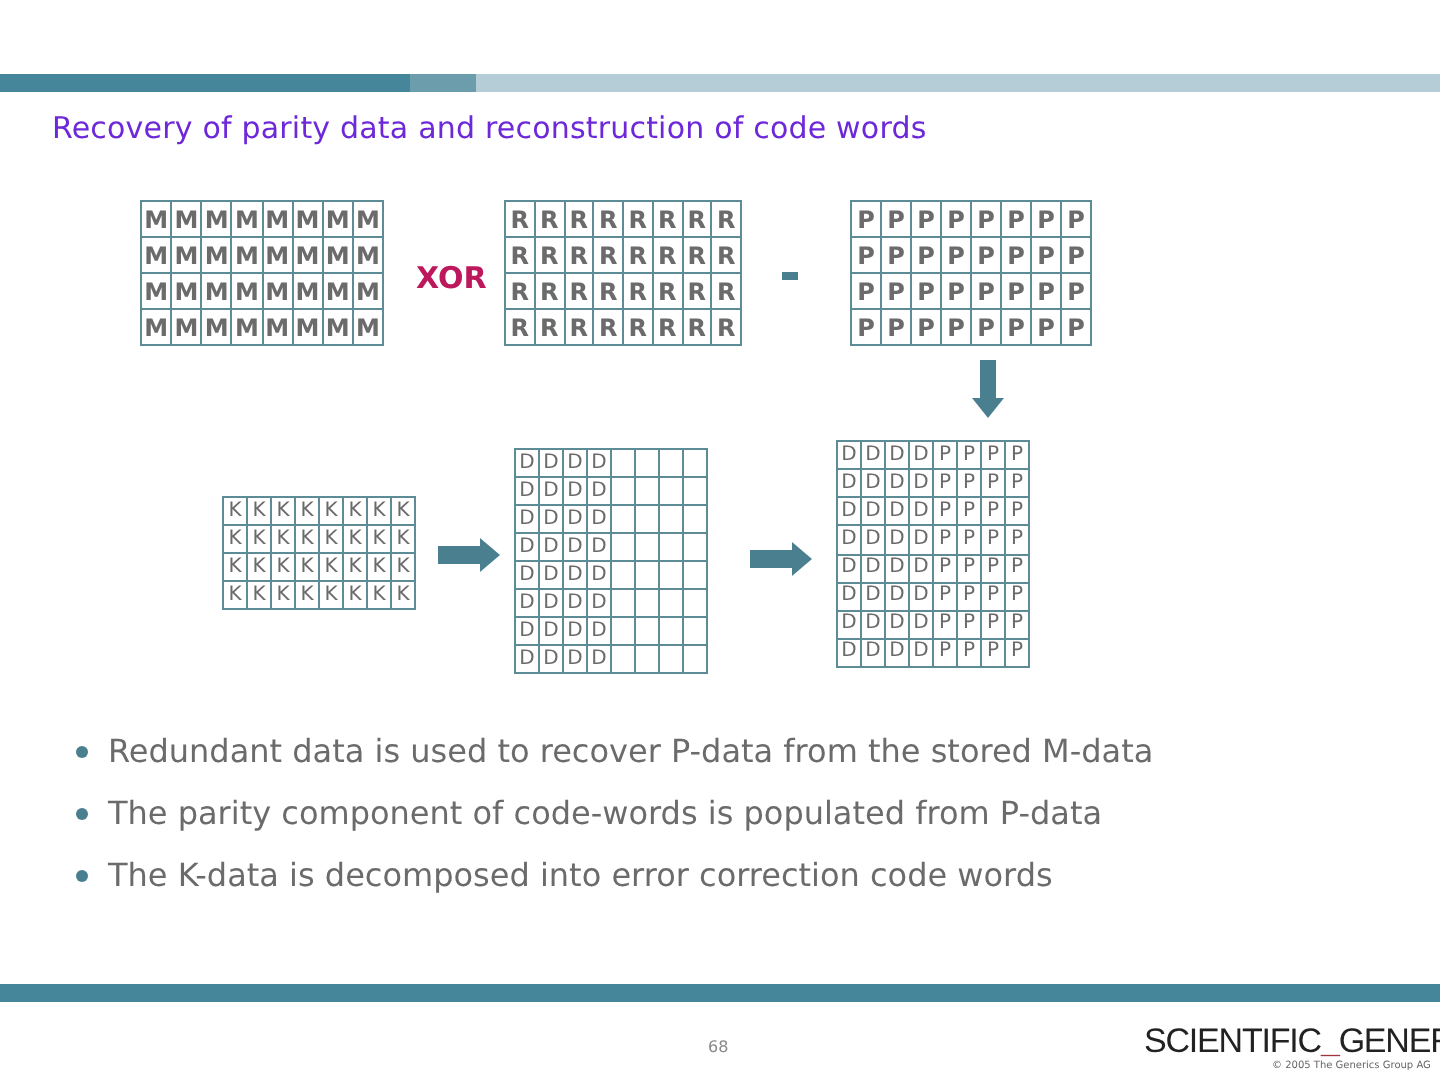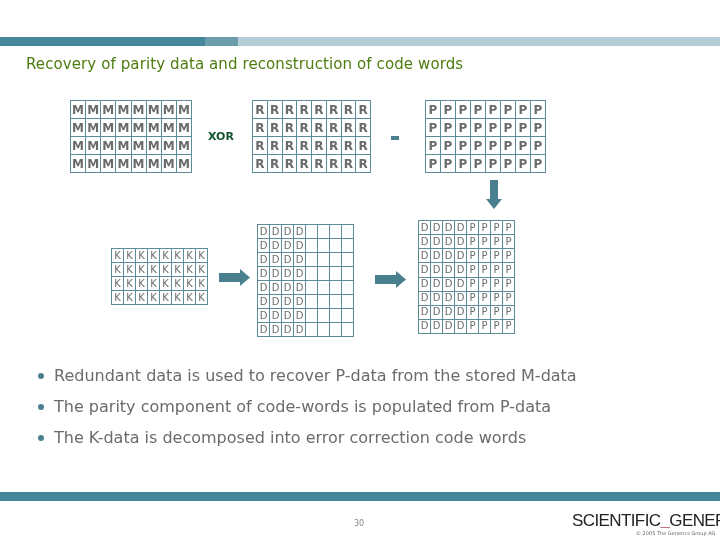--- a/index.html
+++ b/index.html
@@ -5,37 +5,37 @@
   html, body { margin: 0; padding: 0; }
   body {
     width: 720px; height: 540px; position: relative; overflow: hidden;
     background: #ffffff;
     font-family: "DejaVu Sans", "Liberation Sans", sans-serif;
   }
   .topbar { position: absolute; left: 0; top: 37px; height: 9px; width: 720px; }
   .topbar .seg { position: absolute; top: 0; height: 9px; }
   .title {
     position: absolute; left: 26px; top: 55px;
-    font-size: 15px; color: #4d7c0f; letter-spacing: 0.1px; white-space: nowrap;
+    font-size: 15px; color: #6d28d9; letter-spacing: 0.1px; white-space: nowrap;
   }
   .grid {
     position: absolute; display: grid;
     border-top: 1px solid #5e8c96; border-left: 1px solid #5e8c96;
     box-sizing: border-box;
   }
   .grid .cell {
     border-right: 1px solid #5e8c96; border-bottom: 1px solid #5e8c96;
     display: flex; align-items: center; justify-content: center;
     color: #6b6b6b; font-family: "DejaVu Sans", sans-serif;
     box-sizing: border-box; line-height: 1;
   }
   .big .cell { font-size: 12px; font-weight: bold; }
   .small .cell { font-size: 10px; }
   .op-label {
-    position: absolute; color: #14532d; font-weight: bold; font-size: 11px;
+    position: absolute; color: #be185d; font-weight: bold; font-size: 15px;
     font-family: "DejaVu Sans", sans-serif;
   }
   .minus {
     position: absolute; left: 391px; top: 136px; width: 8px; height: 4px;
     background: #4a7f90;
   }
   .arrow { position: absolute; }
   .bullets { position: absolute; left: 38px; top: 360px; }
   .bullet {
     display: flex; align-items: center; height: 31px;
@@ -376,15 +376,15 @@
     <span class="dot"></span>
     <span>The parity component of code-words is populated from P-data</span>
   </div>
   <div class="bullet">
     <span class="dot"></span>
     <span>The K-data is decomposed into error correction code words</span>
   </div>
 </div>
 
 <div class="bottombar"></div>
-<div class="pagenum">30</div>
+<div class="pagenum">68</div>
 <div class="logo"><span>SCIENTIFIC</span><span class="us">_</span><span>GENERICS</span></div>
 <div class="copyright">© 2005 The Generics Group AG</div>
 
 </body></html>

